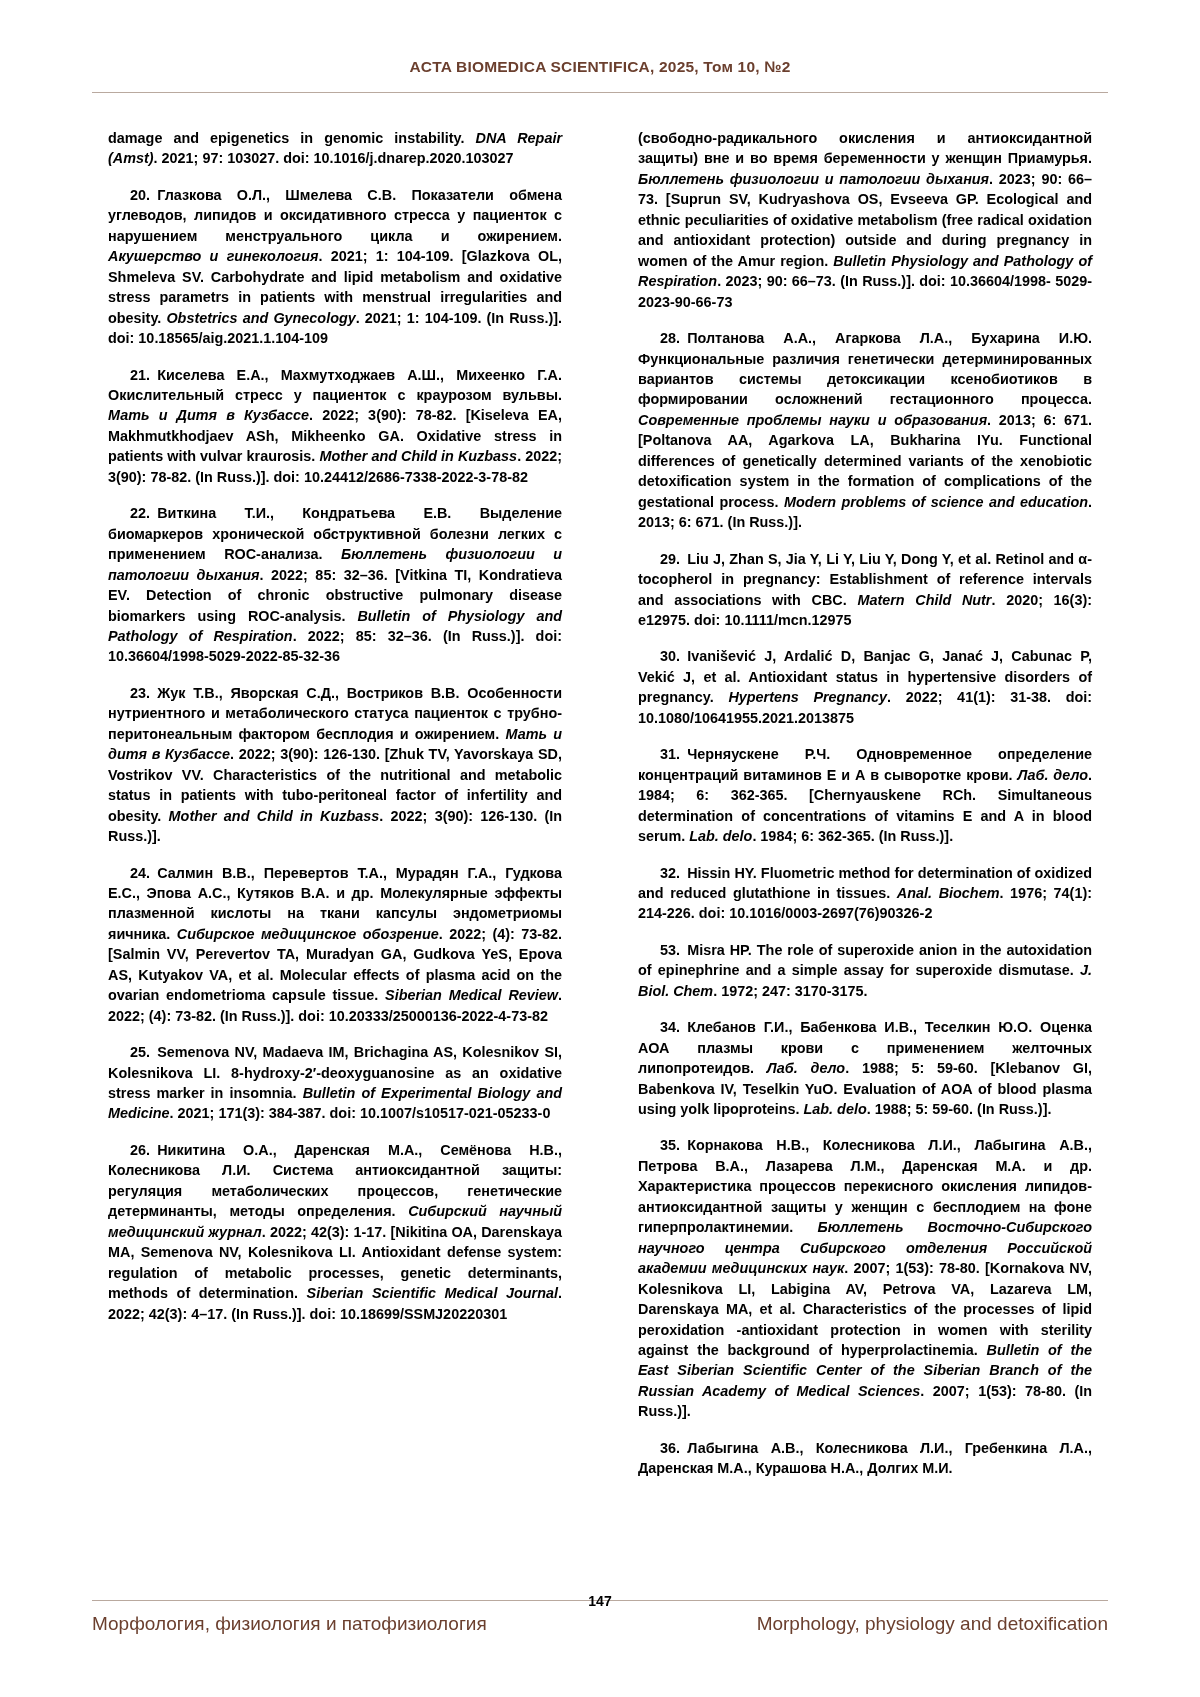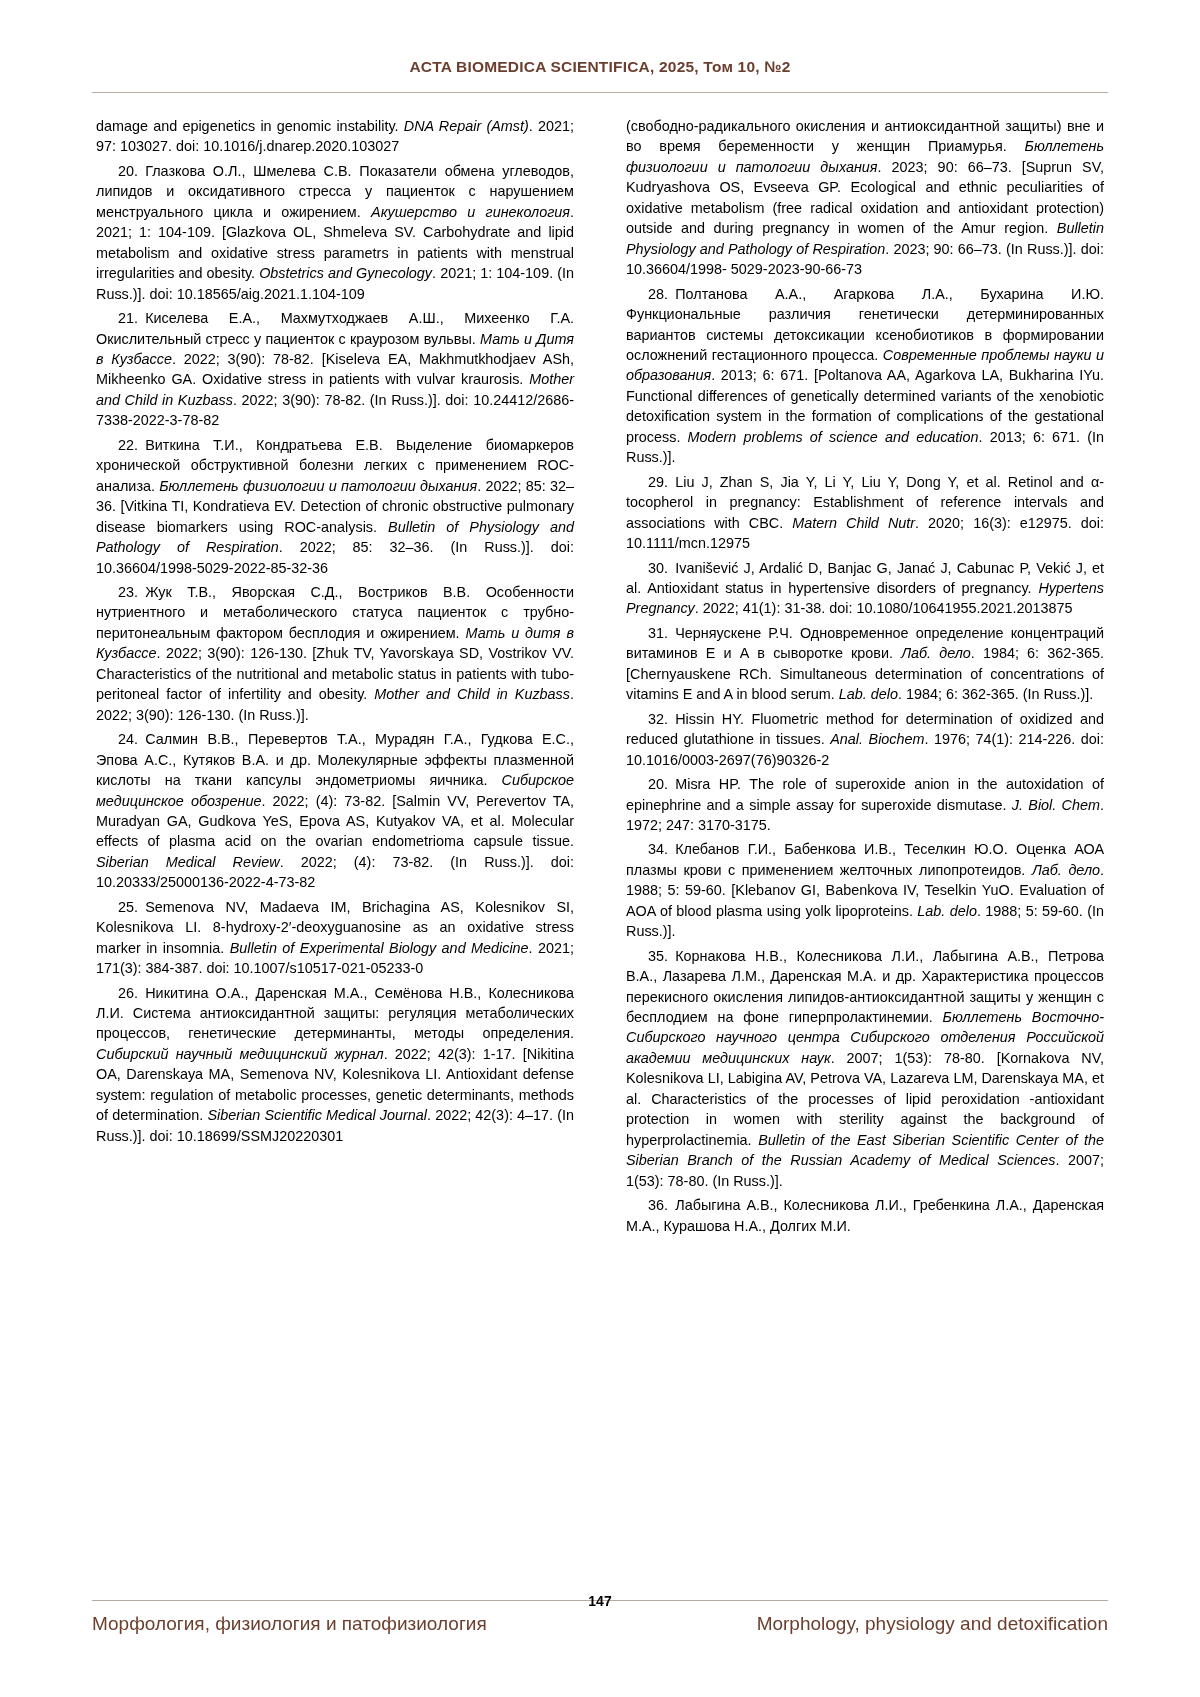--- a/index.html
+++ b/index.html
@@ -46,22 +46,23 @@
   }
   .col {
     width: 489px;
     font-size: 14.4px;
     line-height: 1.42;
     text-align: justify;
     text-justify: inter-word;
     hyphens: manual;
   }
   .col p {
-    margin: 4px;
+    margin: 16px;
     text-indent: 22px;
+    font-weight: bold;
   }
   .col p.noindent {
     text-indent: 0;
   }
   i {
     font-style: italic;
   }
   .footer-rule {
     position: absolute;
     bottom: 96px;
@@ -112,21 +113,21 @@
         <p><span>25. Semenova NV, Madaeva IM, Brichagina AS, Kolesnikov SI, Kolesnikova LI. 8-hydroxy-2′-deoxyguanosine as an oxidative stress marker in insomnia. </span><i>Bulletin of Experimental Biology and Medicine</i><span>. 2021; 171(3): 384-387. doi: 10.1007/s10517-021-05233-0</span></p>
         <p><span>26. Никитина О.А., Даренская М.А., Семёнова Н.В., Колесникова Л.И. Система антиоксидантной защиты: регуляция метаболических процессов, генетические детерминанты, методы определения. </span><i>Сибирский научный медицинский журнал</i><span>. 2022; 42(3): 1-17. [Nikitina OA, Darenskaya MA, Semenova NV, Kolesnikova LI. Antioxidant defense system: regulation of metabolic processes, genetic determinants, methods of determination. </span><i>Siberian Scientific Medical Journal</i><span>. 2022; 42(3): 4–17. (In Russ.)]. doi: 10.18699/SSMJ20220301</span></p>
       </div>
     <div class="col" id="col-right">
         <p class="noindent"><span>(свободно-радикального окисления и антиоксидантной защиты) вне и во время беременности у женщин Приамурья. </span><i>Бюллетень физиологии и патологии дыхания</i><span>. 2023; 90: 66–73. [Suprun SV, Kudryashova OS, Evseeva GP. Ecological and ethnic peculiarities of oxidative metabolism (free radical oxidation and antioxidant protection) outside and during pregnancy in women of the Amur region. </span><i>Bulletin Physiology and Pathology of Respiration</i><span>. 2023; 90: 66–73. (In Russ.)]. doi: 10.36604/1998- 5029-2023-90-66-73</span></p>
         <p><span>28. Полтанова А.А., Агаркова Л.А., Бухарина И.Ю. Функциональные различия генетически детерминированных вариантов системы детоксикации ксенобиотиков в формировании осложнений гестационного процесса. </span><i>Современные проблемы науки и образования</i><span>. 2013; 6: 671. [Poltanova AA, Agarkova LA, Bukharina IYu. Functional differences of genetically determined variants of the xenobiotic detoxification system in the formation of complications of the gestational process. </span><i>Modern problems of science and education</i><span>. 2013; 6: 671. (In Russ.)].</span></p>
         <p><span>29. Liu J, Zhan S, Jia Y, Li Y, Liu Y, Dong Y, et al. Retinol and α-tocopherol in pregnancy: Establishment of reference intervals and associations with CBC. </span><i>Matern Child Nutr</i><span>. 2020; 16(3): e12975. doi: 10.1111/mcn.12975</span></p>
         <p><span>30. Ivanišević J, Ardalić D, Banjac G, Janać J, Cabunac P, Vekić J, et al. Antioxidant status in hypertensive disorders of pregnancy. </span><i>Hypertens Pregnancy</i><span>. 2022; 41(1): 31-38. doi: 10.1080/10641955.2021.2013875</span></p>
         <p><span>31. Черняускене Р.Ч. Одновременное определение концентраций витаминов Е и А в сыворотке крови. </span><i>Лаб. дело</i><span>. 1984; 6: 362-365. [Chernyauskene RCh. Simultaneous determination of concentrations of vitamins E and A in blood serum. </span><i>Lab. delo</i><span>. 1984; 6: 362-365. (In Russ.)].</span></p>
         <p><span>32. Hissin HY. Fluometric method for determination of oxidized and reduced glutathione in tissues. </span><i>Anal. Biochem</i><span>. 1976; 74(1): 214-226. doi: 10.1016/0003-2697(76)90326-2</span></p>
-        <p><span>20. Misra HP. The role of superoxide anion in the autoxidation of epinephrine and a simple assay for superoxide dismutase. </span><i>J. Biol. Chem</i><span>. 1972; 247: 3170-3175.</span></p>
+        <p><span>53. Misra HP. The role of superoxide anion in the autoxidation of epinephrine and a simple assay for superoxide dismutase. </span><i>J. Biol. Chem</i><span>. 1972; 247: 3170-3175.</span></p>
         <p><span>34. Клебанов Г.И., Бабенкова И.В., Теселкин Ю.О. Оценка АОА плазмы крови с применением желточных липопротеидов. </span><i>Лаб. дело</i><span>. 1988; 5: 59-60. [Klebanov GI, Babenkova IV, Teselkin YuO. Evaluation of AOA of blood plasma using yolk lipoproteins. </span><i>Lab. delo</i><span>. 1988; 5: 59-60. (In Russ.)].</span></p>
         <p><span>35. Корнакова Н.В., Колесникова Л.И., Лабыгина А.В., Петрова В.А., Лазарева Л.М., Даренская М.А. и др. Характеристика процессов перекисного окисления липидов-антиоксидантной защиты у женщин с бесплодием на фоне гиперпролактинемии. </span><i>Бюллетень Восточно-Сибирского научного центра Сибирского отделения Российской академии медицинских наук</i><span>. 2007; 1(53): 78-80. [Kornakova NV, Kolesnikova LI, Labigina AV, Petrova VA, Lazareva LM, Darenskaya MA, et al. Characteristics of the processes of lipid peroxidation -antioxidant protection in women with sterility against the background of hyperprolactinemia. </span><i>Bulletin of the East Siberian Scientific Center of the Siberian Branch of the Russian Academy of Medical Sciences</i><span>. 2007; 1(53): 78-80. (In Russ.)].</span></p>
         <p><span>36. Лабыгина А.В., Колесникова Л.И., Гребенкина Л.А., Даренская М.А., Курашова Н.А., Долгих М.И.</span></p>
       </div>
   </div>
 
   <div class="footer-rule"></div>
   <div class="page-number">147</div>
   <div class="footer">
     <div class="footer-left">Морфология, физиология и патофизиология</div>

